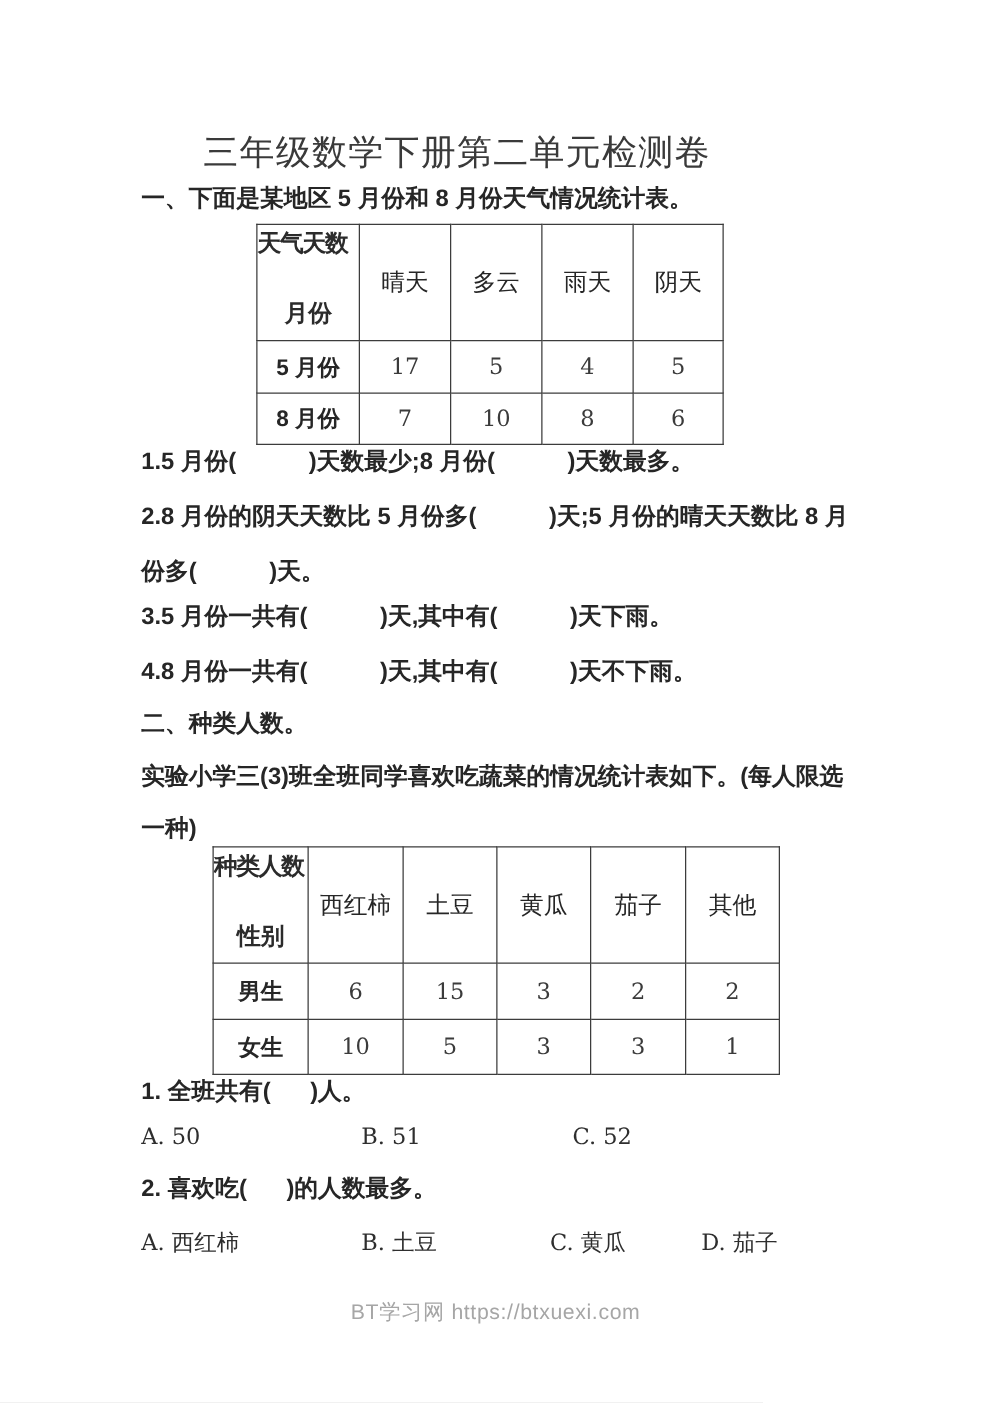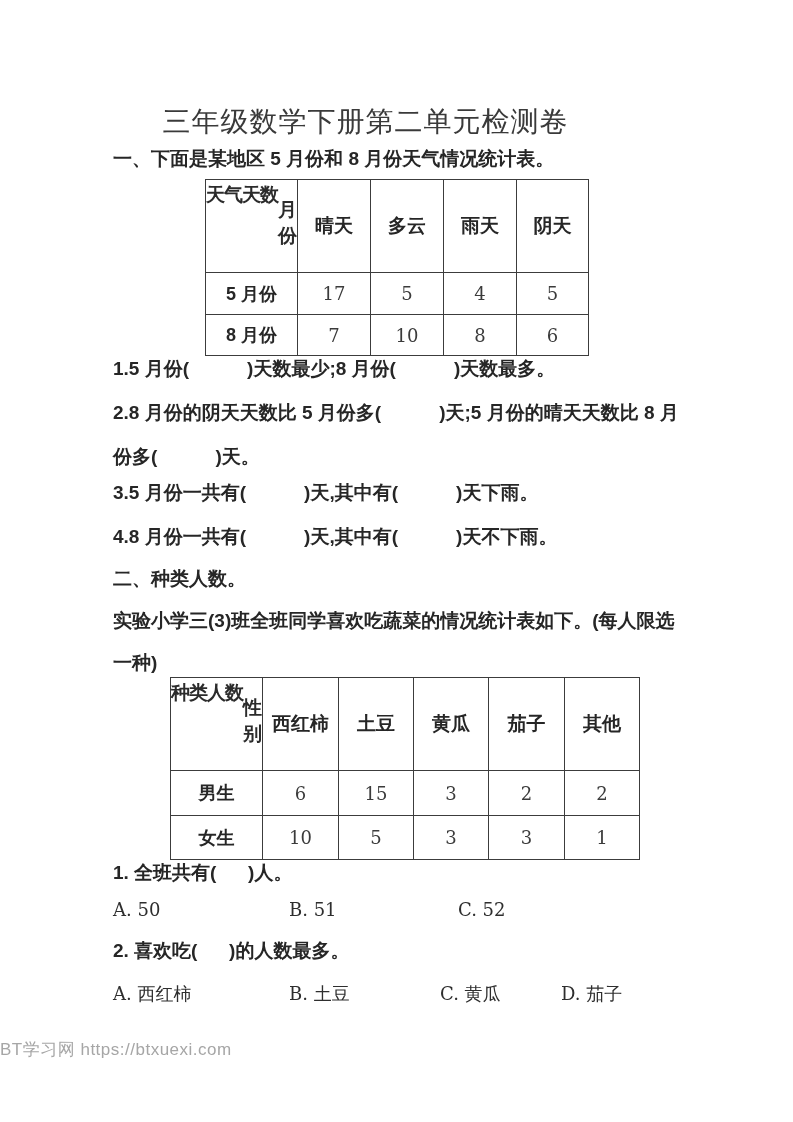--- a/index.html
+++ b/index.html
@@ -46,29 +46,29 @@
     border:1.5px solid #3c3c3c;
     padding:0;
     overflow:hidden;
   }
   .t1{left:205px;top:179px;}
   .t2{left:170px;top:677px;}
   .hdr-cell{
     text-align:center;
     vertical-align:middle;
     font-size:19px;
-    font-weight:700;
+    font-weight:400;
     color:#262626;
   }
   .corner{
     vertical-align:top;
   }
   .corner-inner{
     display:flex;
-    flex-direction:row;
+    flex-direction:column;
     justify-content:space-between;
     height:82px;
     padding:2px 0 8px 0;
   }
   .c-top{align-self:flex-start;font-size:19px;font-weight:600;white-space:nowrap;letter-spacing:-1px;}
   .c-bot{align-self:center;font-size:19px;font-weight:600;}
   .rlabel{
     text-align:center;
     vertical-align:middle;
     font-size:18px;
@@ -78,21 +78,21 @@
   .num{
     text-align:center;
     vertical-align:middle;
     font-family:"DejaVu Serif",serif;
     font-size:18px;
     font-weight:400;
     color:#3b3b3b;
   }
   .footer{
     left:0;top:1038px;width:793px;
-    text-align:left;
+    text-align:center;
     font-size:17px;
     font-weight:400;
     color:#a6a6a6;
     letter-spacing:0.5px;
   }
 </style>
 </head>
 <body>
 
 <div class="page">

